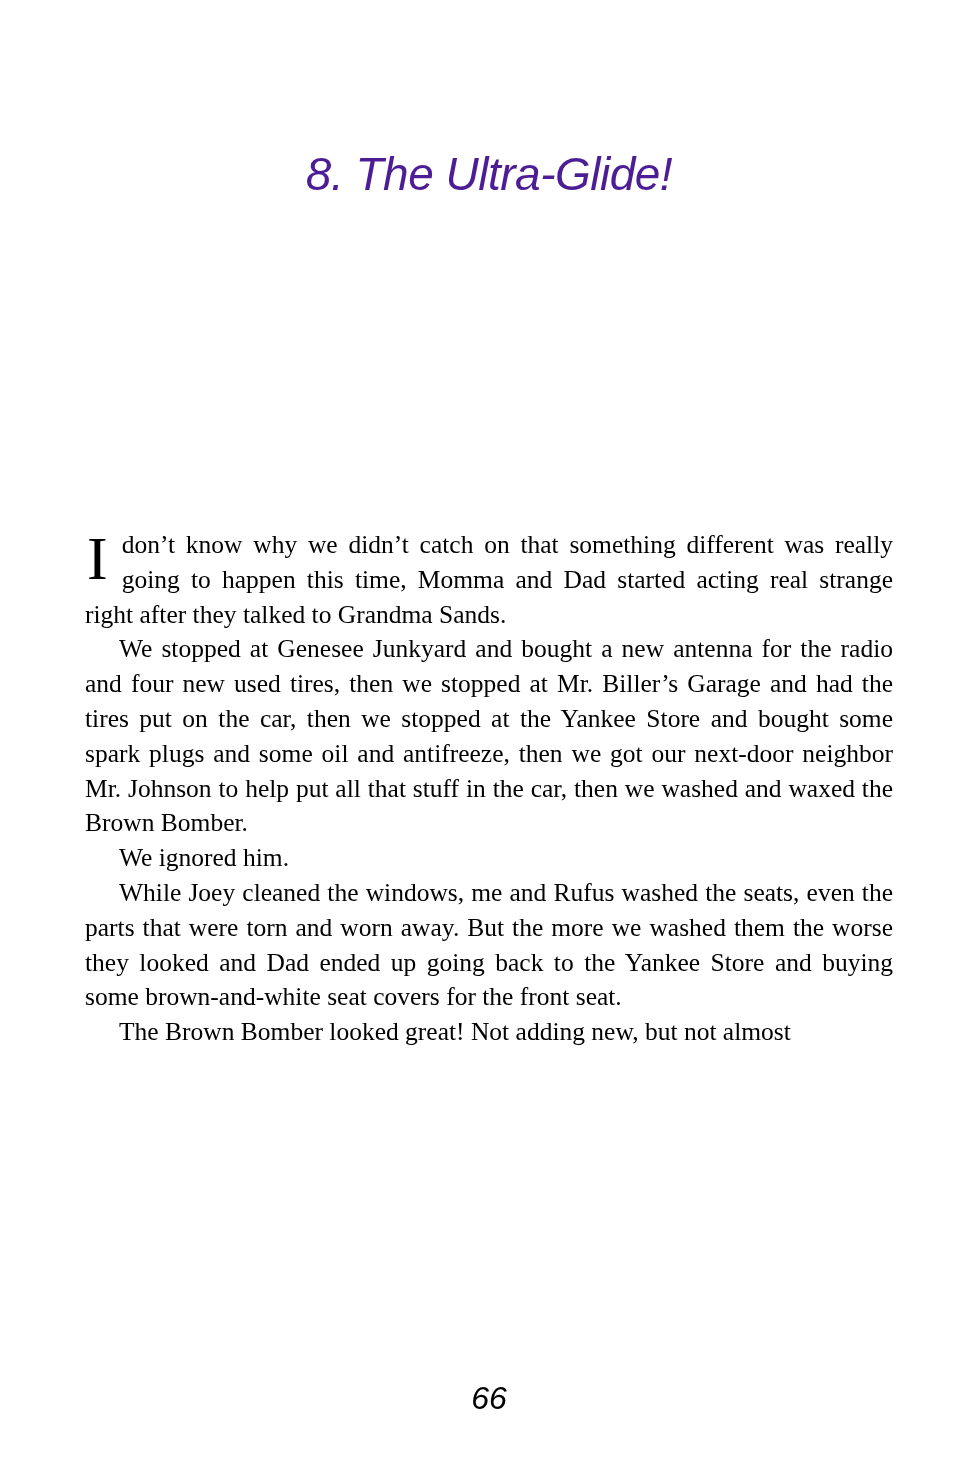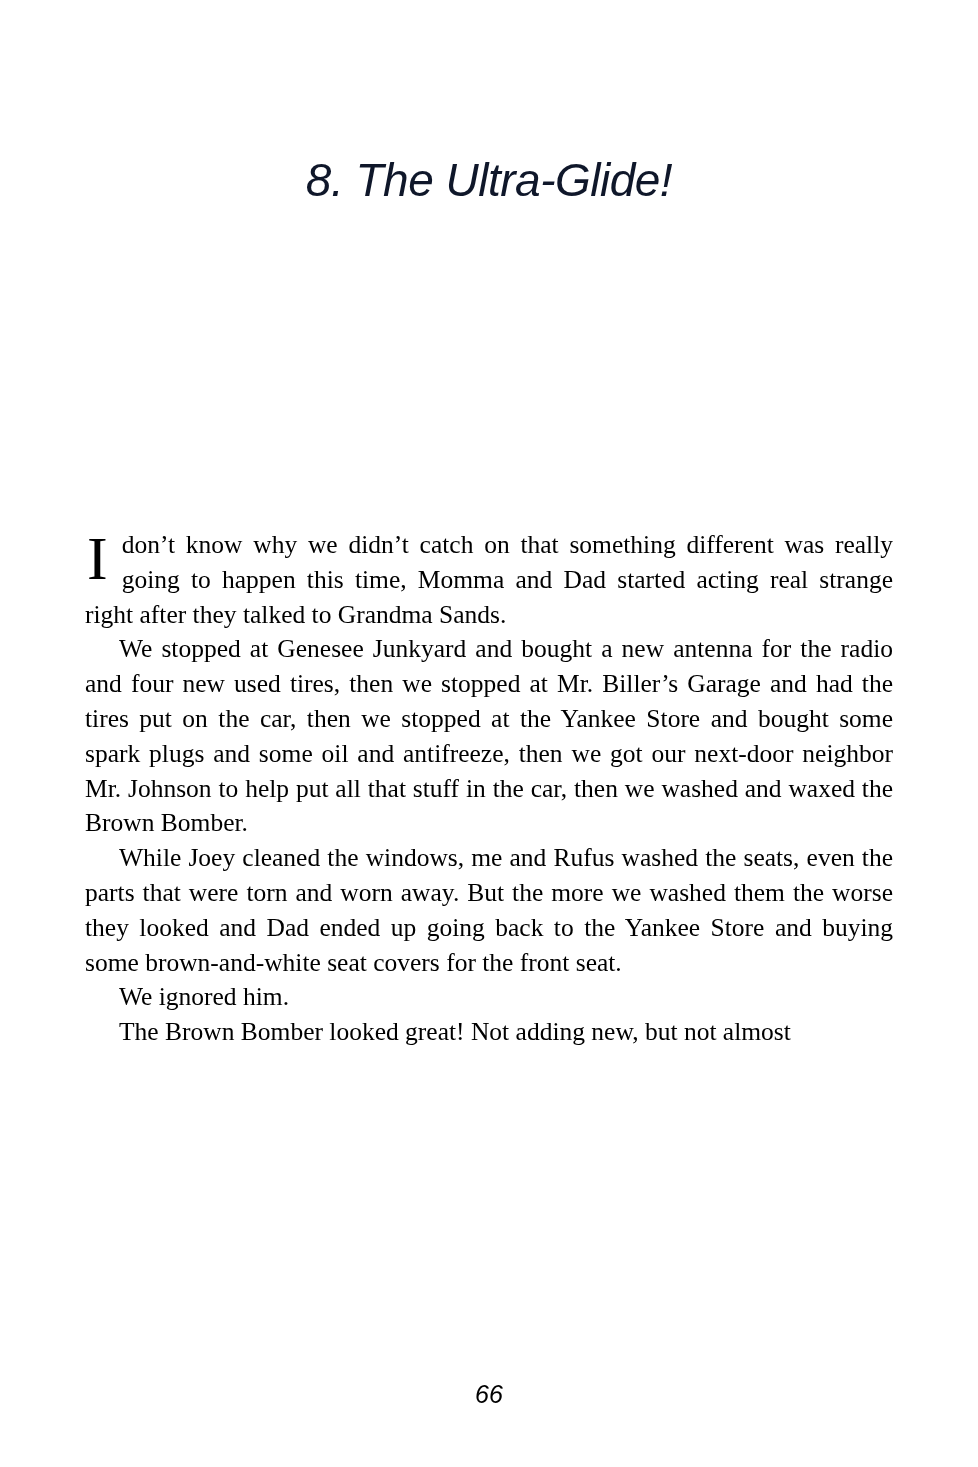--- a/index.html
+++ b/index.html
@@ -22,28 +22,28 @@
     top: 0;
     width: 978px;
     height: 1467px;
     box-sizing: border-box;
   }
 
   .chapter-title {
     position: absolute;
     left: 0;
     right: 0;
-    top: 122px;
+    top: 116px;
     text-align: center;
     font-family: "Liberation Sans", sans-serif;
     font-style: italic;
     font-weight: 400;
     font-size: 46px;
     letter-spacing: -0.5px;
-    color: #0f172a;
+    color: #4c1d95;
   }
 
   .body-block {
     position: absolute;
     left: 85px;
     top: 528px;
     width: 808px;
     font-size: 25.5px;
     line-height: 34.8px;
     text-align: justify;
@@ -70,34 +70,34 @@
   }
 
   .page-number {
     position: absolute;
     left: 0;
     right: 0;
     top: 1380px;
     text-align: center;
     font-family: "Liberation Sans", sans-serif;
     font-style: italic;
-    font-size: 25px;
+    font-size: 32px;
     color: #000;
   }
 </style>
 </head>
 <body>
 
 <div class="page">
 
   <h1 class="chapter-title">8. The Ultra-Glide!</h1>
 
   <div class="body-block">
     <p class="first"><span class="dropcap">I</span><span>don’t know why we didn’t catch on that something different was really going to happen this time, Momma and Dad started acting real strange right after they talked to Grandma Sands.</span></p>
     <p>We stopped at Genesee Junkyard and bought a new antenna for the radio and four new used tires, then we stopped at Mr. Biller’s Garage and had the tires put on the car, then we stopped at the Yankee Store and bought some spark plugs and some oil and antifreeze, then we got our next-door neighbor Mr. Johnson to help put all that stuff in the car, then we washed and waxed the Brown Bomber.</p>
+    <p>We ignored him.</p>
     <p>While Joey cleaned the windows, me and Rufus washed the seats, even the parts that were torn and worn away. But the more we washed them the worse they looked and Dad ended up going back to the Yankee Store and buying some brown-and-white seat covers for the front seat.</p>
-    <p>We ignored him.</p>
     <p>The Brown Bomber looked great! Not adding new, but not almost</p>
   </div>
 
   <div class="page-number">66</div>
 
 </div>
 
 </body></html>

